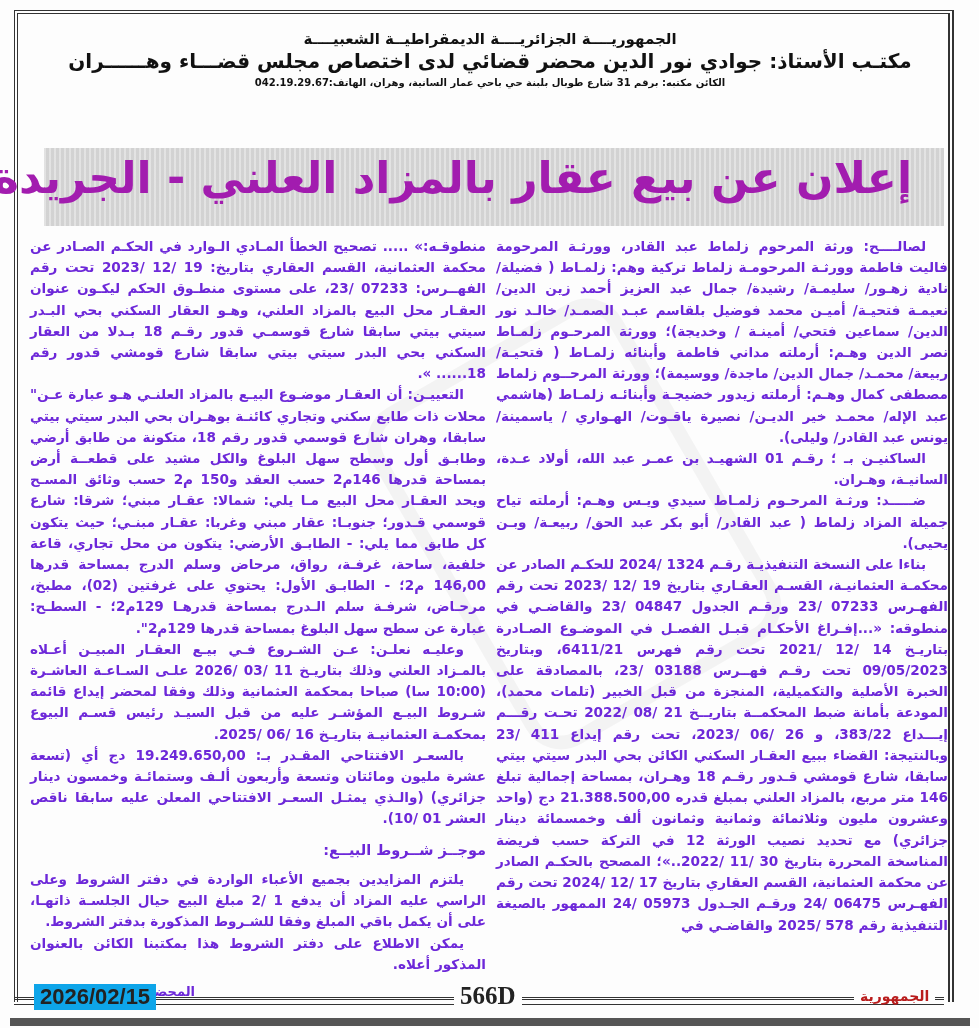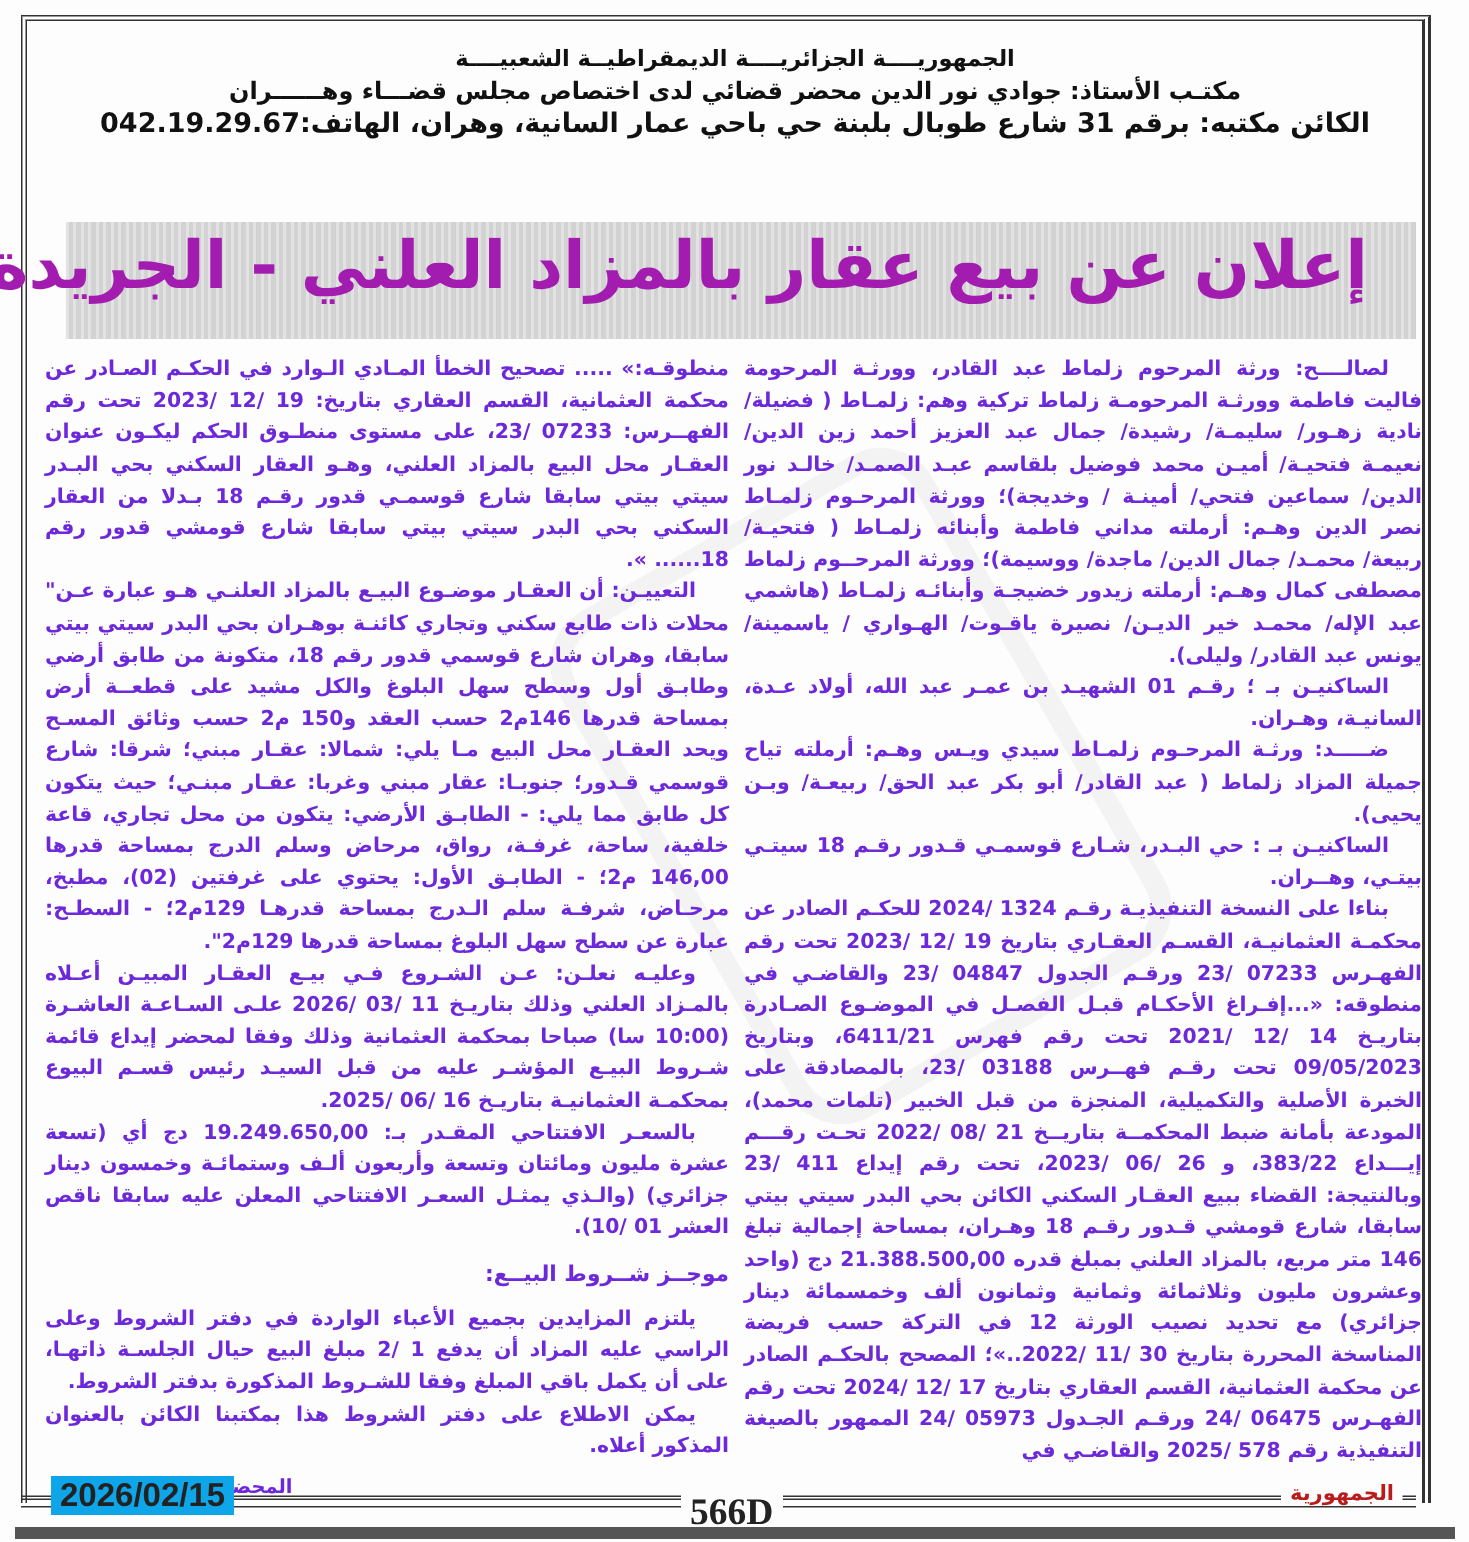--- a/index.html
+++ b/index.html
@@ -10,22 +10,22 @@
   .frame {
     position: absolute; left: 14px; top: 10px; width: 940px; height: 992px;
     border-top: 4px double #333; border-left: 4px double #333; border-right: 6px double #333;
     box-sizing: border-box;
   }
   .header {
     position: absolute; left: 40px; top: 28px; width: 900px; text-align: center;
     direction: rtl; font-weight: bold; line-height: 22px;
   }
   .header .l1 { font-size: 15px; }
-  .header .l2 { font-size: 16px; }
-  .header .l3 { font-size: 18px; }
+  .header .l2 { font-size: 20px; }
+  .header .l3 { font-size: 10px; }
   .headline-box {
     position: absolute; left: 44px; top: 148px; width: 900px; height: 78px;
     background: #d9d9d9;
     background-image: repeating-linear-gradient(90deg, rgba(255,255,255,0.25) 0 2px, rgba(0,0,0,0.03) 2px 5px);
   }
   .headline {
     position: absolute; left: 50px; top: 152px; width: 862px; text-align: right; direction: rtl;
     font-family: "DejaVu Sans", sans-serif; font-weight: bold; font-size: 44px; color: #a21caf;
     letter-spacing: -1px; white-space: nowrap;
   }
@@ -43,21 +43,21 @@
     position: absolute; left: 14px; top: 980px; width: 940px; height: 30px;
   }
   .footer-line {
     position: absolute; top: 17px; height: 4px; border-top: 3px double #333; border-bottom: 1px solid #333;
   }
   .footer-date {
     position: absolute; left: 20px; top: 4px; font-size: 22px; font-weight: bold; color: #222;
     font-family: "Liberation Sans", sans-serif; background: #0ea5e9; padding: 0 6px;
   }
   .footer-page {
-    position: absolute; left: 440px; top: 15px; font-size: 25px; font-weight: bold; color: #222;
+    position: absolute; left: 440px; top: 2px; font-size: 25px; font-weight: bold; color: #222;
     font-family: "Liberation Serif", serif; background: #fdfdfd; padding: 0 6px;
   }
   .footer-logo {
     position: absolute; left: 840px; top: 8px; font-size: 14px; color: #b91c1c; direction: rtl;
     background: #fdfdfd; padding: 0 6px; font-weight: bold;
   }
   .bottom-bar {
     position: absolute; left: 10px; top: 1018px; width: 960px; height: 8px; background: #555;
   }
   .watermark {
@@ -79,21 +79,20 @@
 
 <div class="headline-box"></div>
 <div class="headline">إعلان عن بيع عقار بالمزاد العلني - الجريدة</div>
 
 <div class="watermark"></div>
 
 <div class="col col-right">
   <p class="indent">لصالــــح: ورثة المرحوم زلماط عبد القادر، وورثـة المرحومة فاليت فاطمة وورثـة المرحومـة زلماط تركية وهم: زلمـاط ( فضيلة/ نادية زهـور/ سليمـة/ رشيدة/ جمال عبد العزيز أحمد زين الدين/ نعيمـة فتحيـة/ أميـن محمد فوضيل بلقاسم عبـد الصمـد/ خالـد نور الدين/ سماعين فتحي/ أمينـة / وخديجة)؛ وورثة المرحـوم زلمـاط نصر الدين وهـم: أرملته مداني فاطمة وأبنائه زلمـاط ( فتحيـة/ ربيعة/ محمـد/ جمال الدين/ ماجدة/ ووسيمة)؛ وورثة المرحــوم زلماط مصطفى كمال وهـم: أرملته زيدور خضيجـة وأبنائـه زلمـاط (هاشمي عبد الإله/ محمـد خير الديـن/ نصيرة ياقـوت/ الهـواري / ياسمينة/ يونس عبد القادر/ وليلى).</p>
   <p class="indent">الساكنيـن بـ ؛ رقـم 01 الشهيـد بن عمـر عبد الله، أولاد عـدة، السانيـة، وهـران.</p>
   <p class="indent">ضـــــد: ورثـة المرحـوم زلمـاط سيدي ويـس وهـم: أرملته تياح جميلة المزاد زلماط ( عبد القادر/ أبو بكر عبد الحق/ ربيعـة/ وبـن يحيى).</p>
-  <p class="indent">الساكنيـن بـ : حي البـدر، شـارع قوسمـي قـدور رقـم 18 سيتـي بيتـي، وهــران.</p>
   <p class="indent">بناءا على النسخة التنفيذيـة رقـم 1324 /2024 للحكـم الصادر عن محكمـة العثمانيـة، القسـم العقـاري بتاريخ 19 /12 /2023 تحت رقم الفهـرس 07233 /23 ورقـم الجدول 04847 /23 والقاضـي في منطوقه: «...إفـراغ الأحكـام قبـل الفصـل في الموضـوع الصـادرة بتاريـخ 14 /12 /2021 تحت رقم فهرس 6411/21، وبتاريخ 09/05/2023 تحت رقـم فهــرس 03188 /23، بالمصادقة على الخبرة الأصلية والتكميلية، المنجزة من قبل الخبير (تلمات محمد)، المودعة بأمانة ضبط المحكمــة بتاريــخ 21 /08 /2022 تحـت رقـــم إيـــداع 383/22، و 26 /06 /2023، تحت رقم إيداع 411 /23 وبالنتيجة: القضاء ببيع العقـار السكني الكائن بحي البدر سيتي بيتي سابقا، شارع قومشي قـدور رقـم 18 وهـران، بمساحة إجمالية تبلغ 146 متر مربع، بالمزاد العلني بمبلغ قدره 21.388.500,00 دج (واحد وعشرون مليون وثلاثمائة وثمانية وثمانون ألف وخمسمائة دينار جزائري) مع تحديد نصيب الورثة 12 في التركة حسب فريضة المناسخة المحررة بتاريخ 30 /11 /2022..»؛ المصحح بالحكـم الصادر عن محكمة العثمانية، القسم العقاري بتاريخ 17 /12 /2024 تحت رقم الفهـرس 06475 /24 ورقـم الجـدول 05973 /24 الممهور بالصيغة التنفيذية رقم 578 /2025 والقاضـي في</p>
 </div>
 
 <div class="col col-left">
   <p>منطوقـه:» ..... تصحيح الخطأ المـادي الـوارد في الحكـم الصـادر عن محكمة العثمانية، القسم العقاري بتاريخ: 19 /12 /2023 تحت رقم الفهــرس: 07233 /23، على مستوى منطـوق الحكم ليكـون عنوان العقـار محل البيع بالمزاد العلني، وهـو العقار السكني بحي البـدر سيتي بيتي سابقا شارع قوسمـي قدور رقـم 18 بـدلا من العقار السكني بحي البدر سيتي بيتي سابقا شارع قومشي قدور رقم 18...... ».</p>
   <p class="indent">التعييـن: أن العقـار موضـوع البيـع بالمزاد العلنـي هـو عبارة عـن" محلات ذات طابع سكني وتجاري كائنـة بوهـران بحي البدر سيتي بيتي سابقا، وهران شارع قوسمي قدور رقم 18، متكونة من طابق أرضي وطابـق أول وسطح سهل البلوغ والكل مشيد على قطعــة أرض بمساحة قدرها 146م2 حسب العقد و150 م2 حسب وثائق المسـح ويحد العقـار محل البيع مـا يلي: شمالا: عقـار مبني؛ شرقا: شارع قوسمي قـدور؛ جنوبـا: عقار مبني وغربا: عقـار مبنـي؛ حيث يتكون كل طابق مما يلي: - الطابـق الأرضي: يتكون من محل تجاري، قاعة خلفية، ساحة، غرفـة، رواق، مرحاض وسلم الدرج بمساحة قدرها 146,00 م2؛ - الطابـق الأول: يحتوي على غرفتين (02)، مطبخ، مرحـاض، شرفـة سلم الـدرج بمساحة قدرهـا 129م2؛ - السطـح: عبارة عن سطح سهل البلوغ بمساحة قدرها 129م2".</p>
   <p class="indent">وعليـه نعلـن: عـن الشـروع فـي بيـع العقـار المبيـن أعـلاه بالمـزاد العلني وذلك بتاريـخ 11 /03 /2026 علـى السـاعـة العاشـرة (10:00 سا) صباحا بمحكمة العثمانية وذلك وفقا لمحضر إيداع قائمة شـروط البيـع المؤشـر عليه من قبل السيـد رئيس قسـم البيوع بمحكمـة العثمانيـة بتاريـخ 16 /06 /2025.</p>
   <p class="indent">بالسعـر الافتتاحي المقـدر بـ: 19.249.650,00 دج أي (تسعة عشرة مليون ومائتان وتسعة وأربعون ألـف وستمائـة وخمسون دينار جزائري) (والـذي يمثـل السعـر الافتتاحي المعلن عليه سابقا ناقص العشر 01 /10).</p>
   <div class="subhead">موجــز شــروط البيــع:</div>
   <p class="indent">يلتزم المزايدين بجميع الأعباء الواردة في دفتر الشروط وعلى الراسي عليه المزاد أن يدفع 1 /2 مبلغ البيع حيال الجلسـة ذاتهـا، على أن يكمل باقي المبلغ وفقا للشـروط المذكورة بدفتر الشروط.</p>

